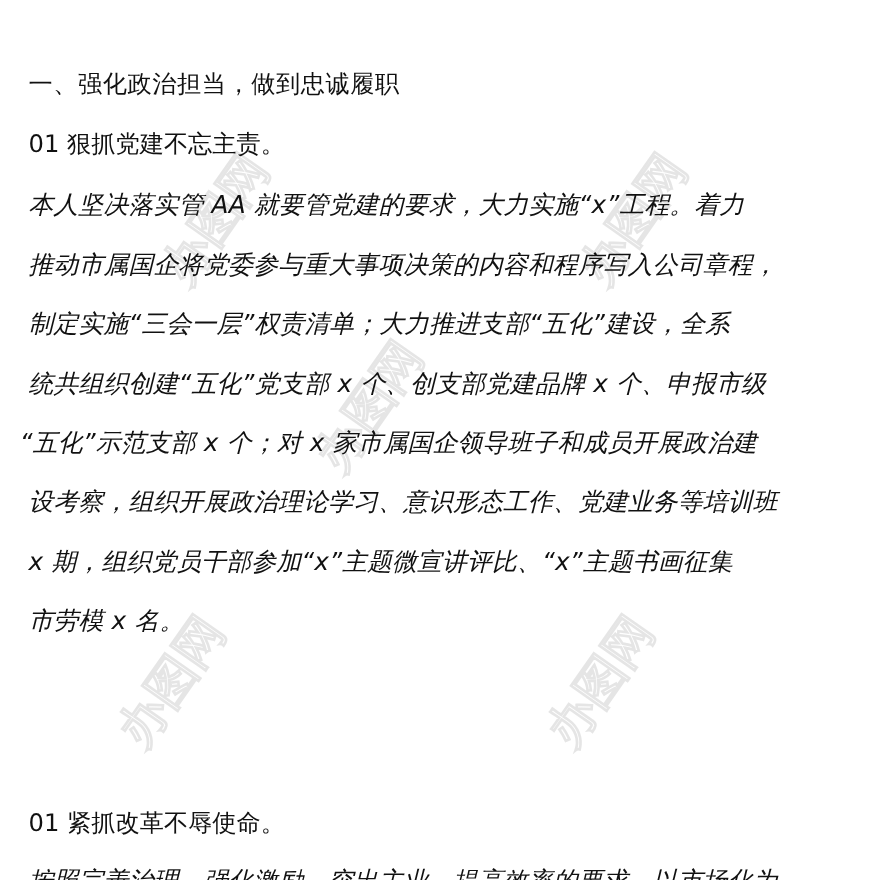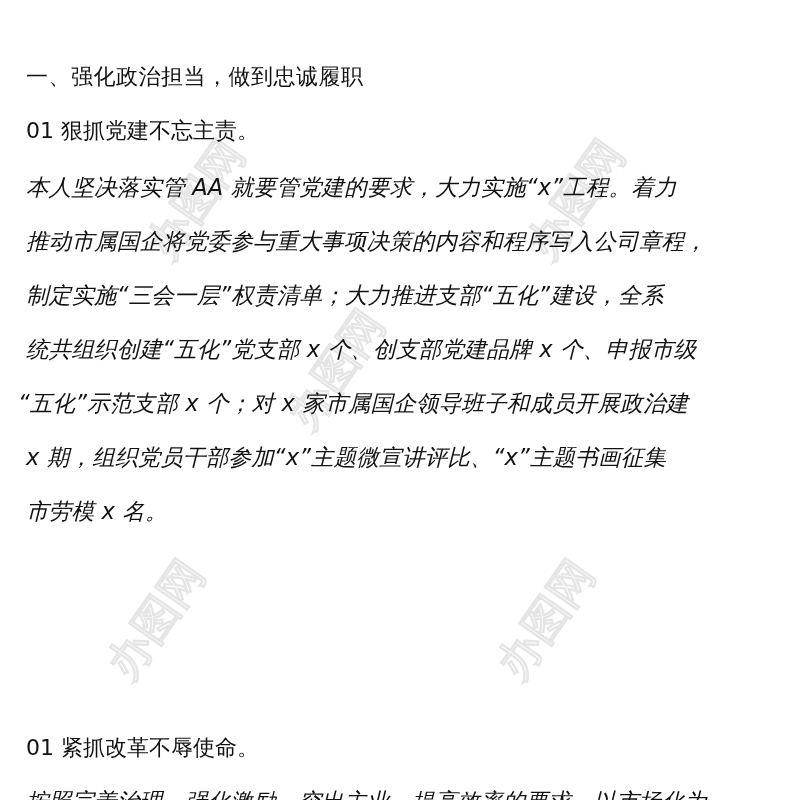--- a/index.html
+++ b/index.html
@@ -73,20 +73,21 @@
   <div class="heading">一、强化政治担当，做到忠诚履职</div>
 
   <div class="sub" style="top:116px;">01 狠抓党建不忘主责。</div>
 
   <div class="para" style="top:170px;">
     <div class="line">本人坚决落实管 AA 就要管党建的要求，大力实施“x”工程。着力</div>
     <div class="line">推动市属国企将党委参与重大事项决策的内容和程序写入公司章程，</div>
     <div class="line">制定实施“三会一层”权责清单；大力推进支部“五化”建设，全系</div>
     <div class="line">统共组织创建“五化”党支部 x 个、创支部党建品牌 x 个、申报市级</div>
     <div class="line" style="margin-left:-8px;">“五化”示范支部 x 个；对 x 家市属国企领导班子和成员开展政治建</div>
+    <div class="line">设考察，组织开展政治理论学习、意识形态工作、党建业务等培训班</div>
     <div class="line">x 期，组织党员干部参加“x”主题微宣讲评比、“x”主题书画征集</div>
     <div class="line">市劳模 x 名。</div>
   </div>
 
   <div class="sub" style="top:733px;">01 紧抓改革不辱使命。</div>
 
   <div class="para" style="top:784px;">
     <div class="line">按照完善治理、强化激励、突出主业、提高效率的要求，以市场化为</div>
   </div>
 </div>

